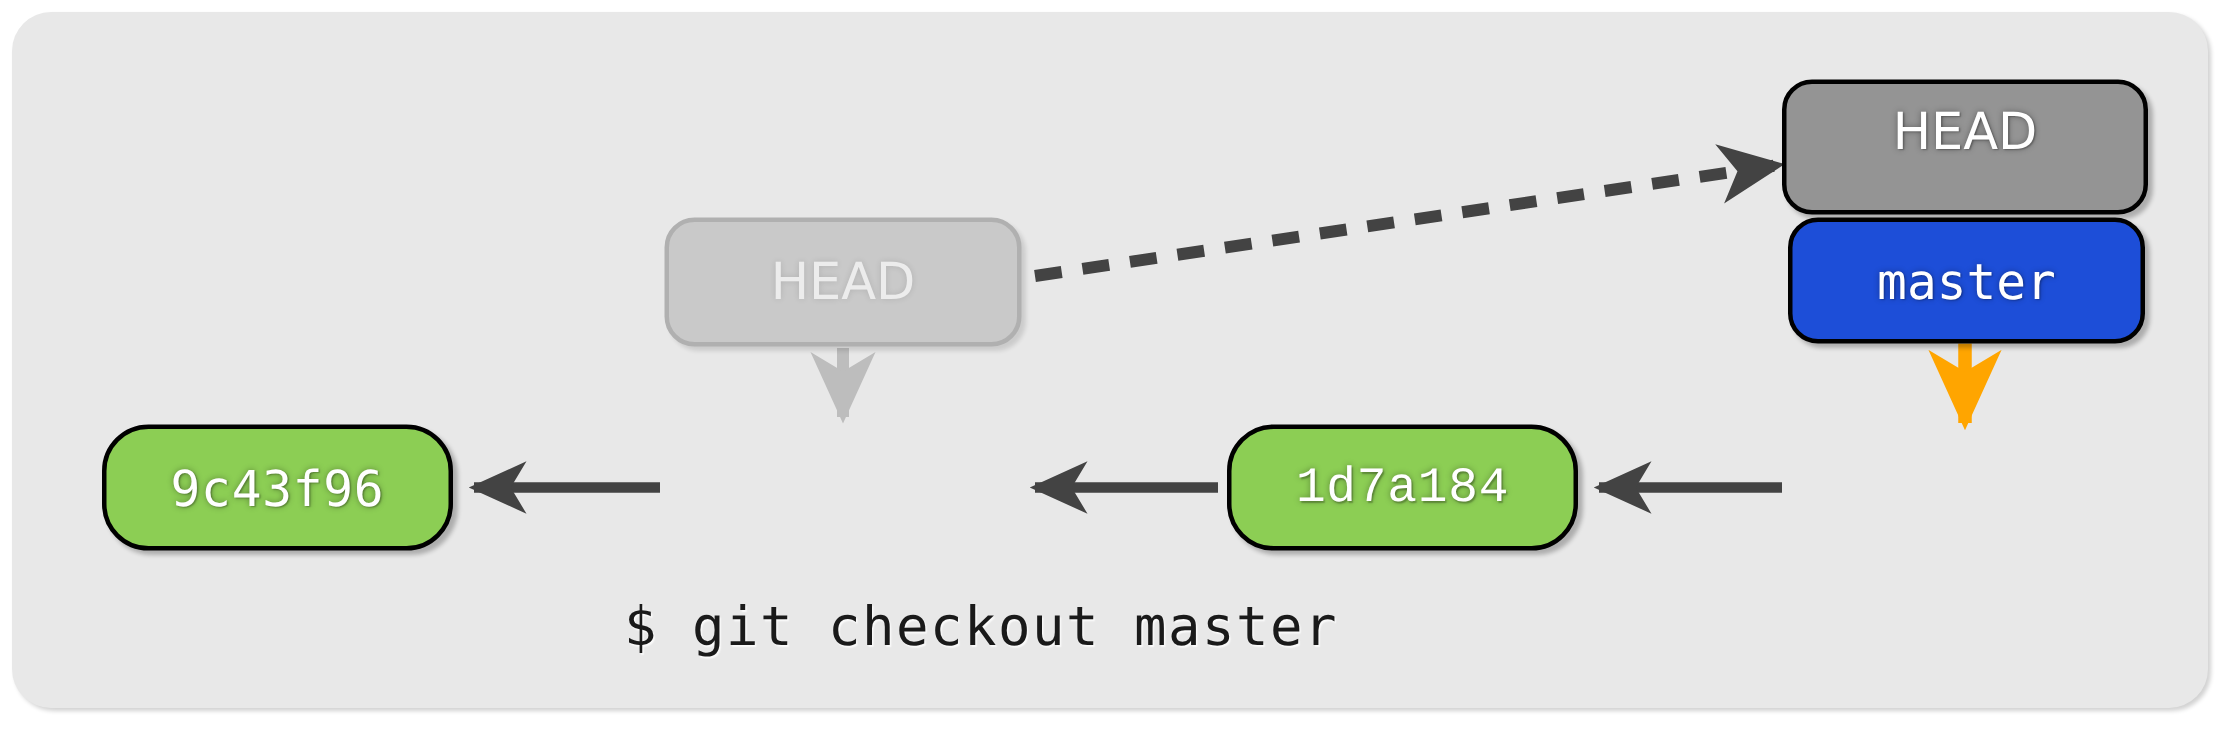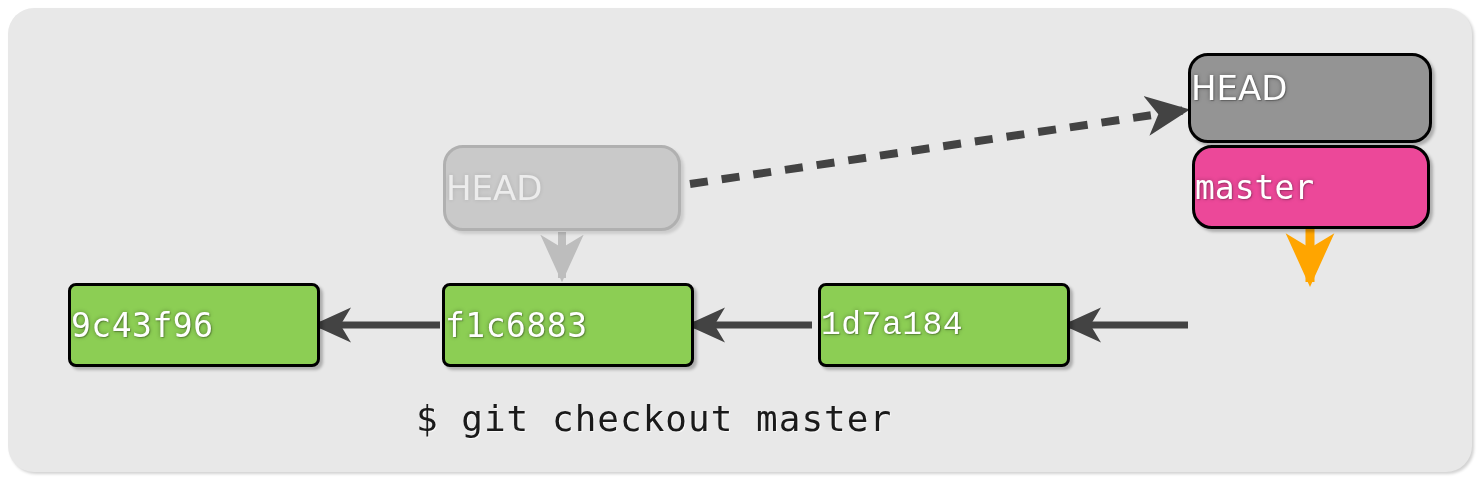--- a/index.html
+++ b/index.html
@@ -41,30 +41,31 @@
     height: 488px;
     pointer-events: none;
   }
 
   
   .node {
     position: absolute;
     box-sizing: border-box;
     display: flex;
     align-items: center;
+    justify-content: center;
     border-radius: 18px;
     white-space: nowrap;
   }
 
   .commit {
-    width: 252px;
+    width: 234px;
     height: 84px;
     background: #8cce54;
     border: 3px solid #000000;
-    border-radius: 8px;
+    border-radius: 31px;
     color: #ffffff;
     font-family: "DejaVu Sans Mono", monospace;
     font-size: 33px;
     letter-spacing: 0.5px;
     text-shadow: 0 0 4px rgba(0,0,0,0.35), 1px 1px 1px rgba(0,0,0,0.25);
     box-shadow: 3px 3px 3px rgba(0,0,0,0.25);
   }
 
   .head-active {
     width: 244px;
@@ -77,21 +78,21 @@
     font-size: 34px;
     align-items: flex-start;
     padding-top: 12px;
     text-shadow: 0 0 4px rgba(0,0,0,0.35), 1px 1px 1px rgba(0,0,0,0.25);
     box-shadow: 3px 3px 3px rgba(0,0,0,0.25);
   }
 
   .branch-master {
     width: 238px;
     height: 84px;
-    background: #ec4899;
+    background: #1d4ed8;
     border: 3px solid #000000;
     border-radius: 20px;
     color: #ffffff;
     font-family: "DejaVu Sans Mono", monospace;
     font-size: 33px;
     text-shadow: 0 0 4px rgba(0,0,0,0.3), 1px 1px 1px rgba(0,0,0,0.2);
     box-shadow: 3px 3px 3px rgba(0,0,0,0.25);
   }
 
   .head-faded {
@@ -163,23 +164,20 @@
   </div>
 
   <div class="node head-faded" style="left:443px; top:145px;">
     <span>HEAD</span>
   </div>
 
   <div class="node commit" style="left:68px; top:283px;">
     <span>9c43f96</span>
   </div>
 
-  <div class="node commit" style="left:442px; top:283px;">
-    <span>f1c6883</span>
-  </div>
 
   <div class="node commit" style="left:818px; top:283px;font-family:Liberation Mono, monospace;">
     <span>1d7a184</span>
   </div>
 
 
   <div class="command">$ git checkout master</div>
 
 </div>
 

